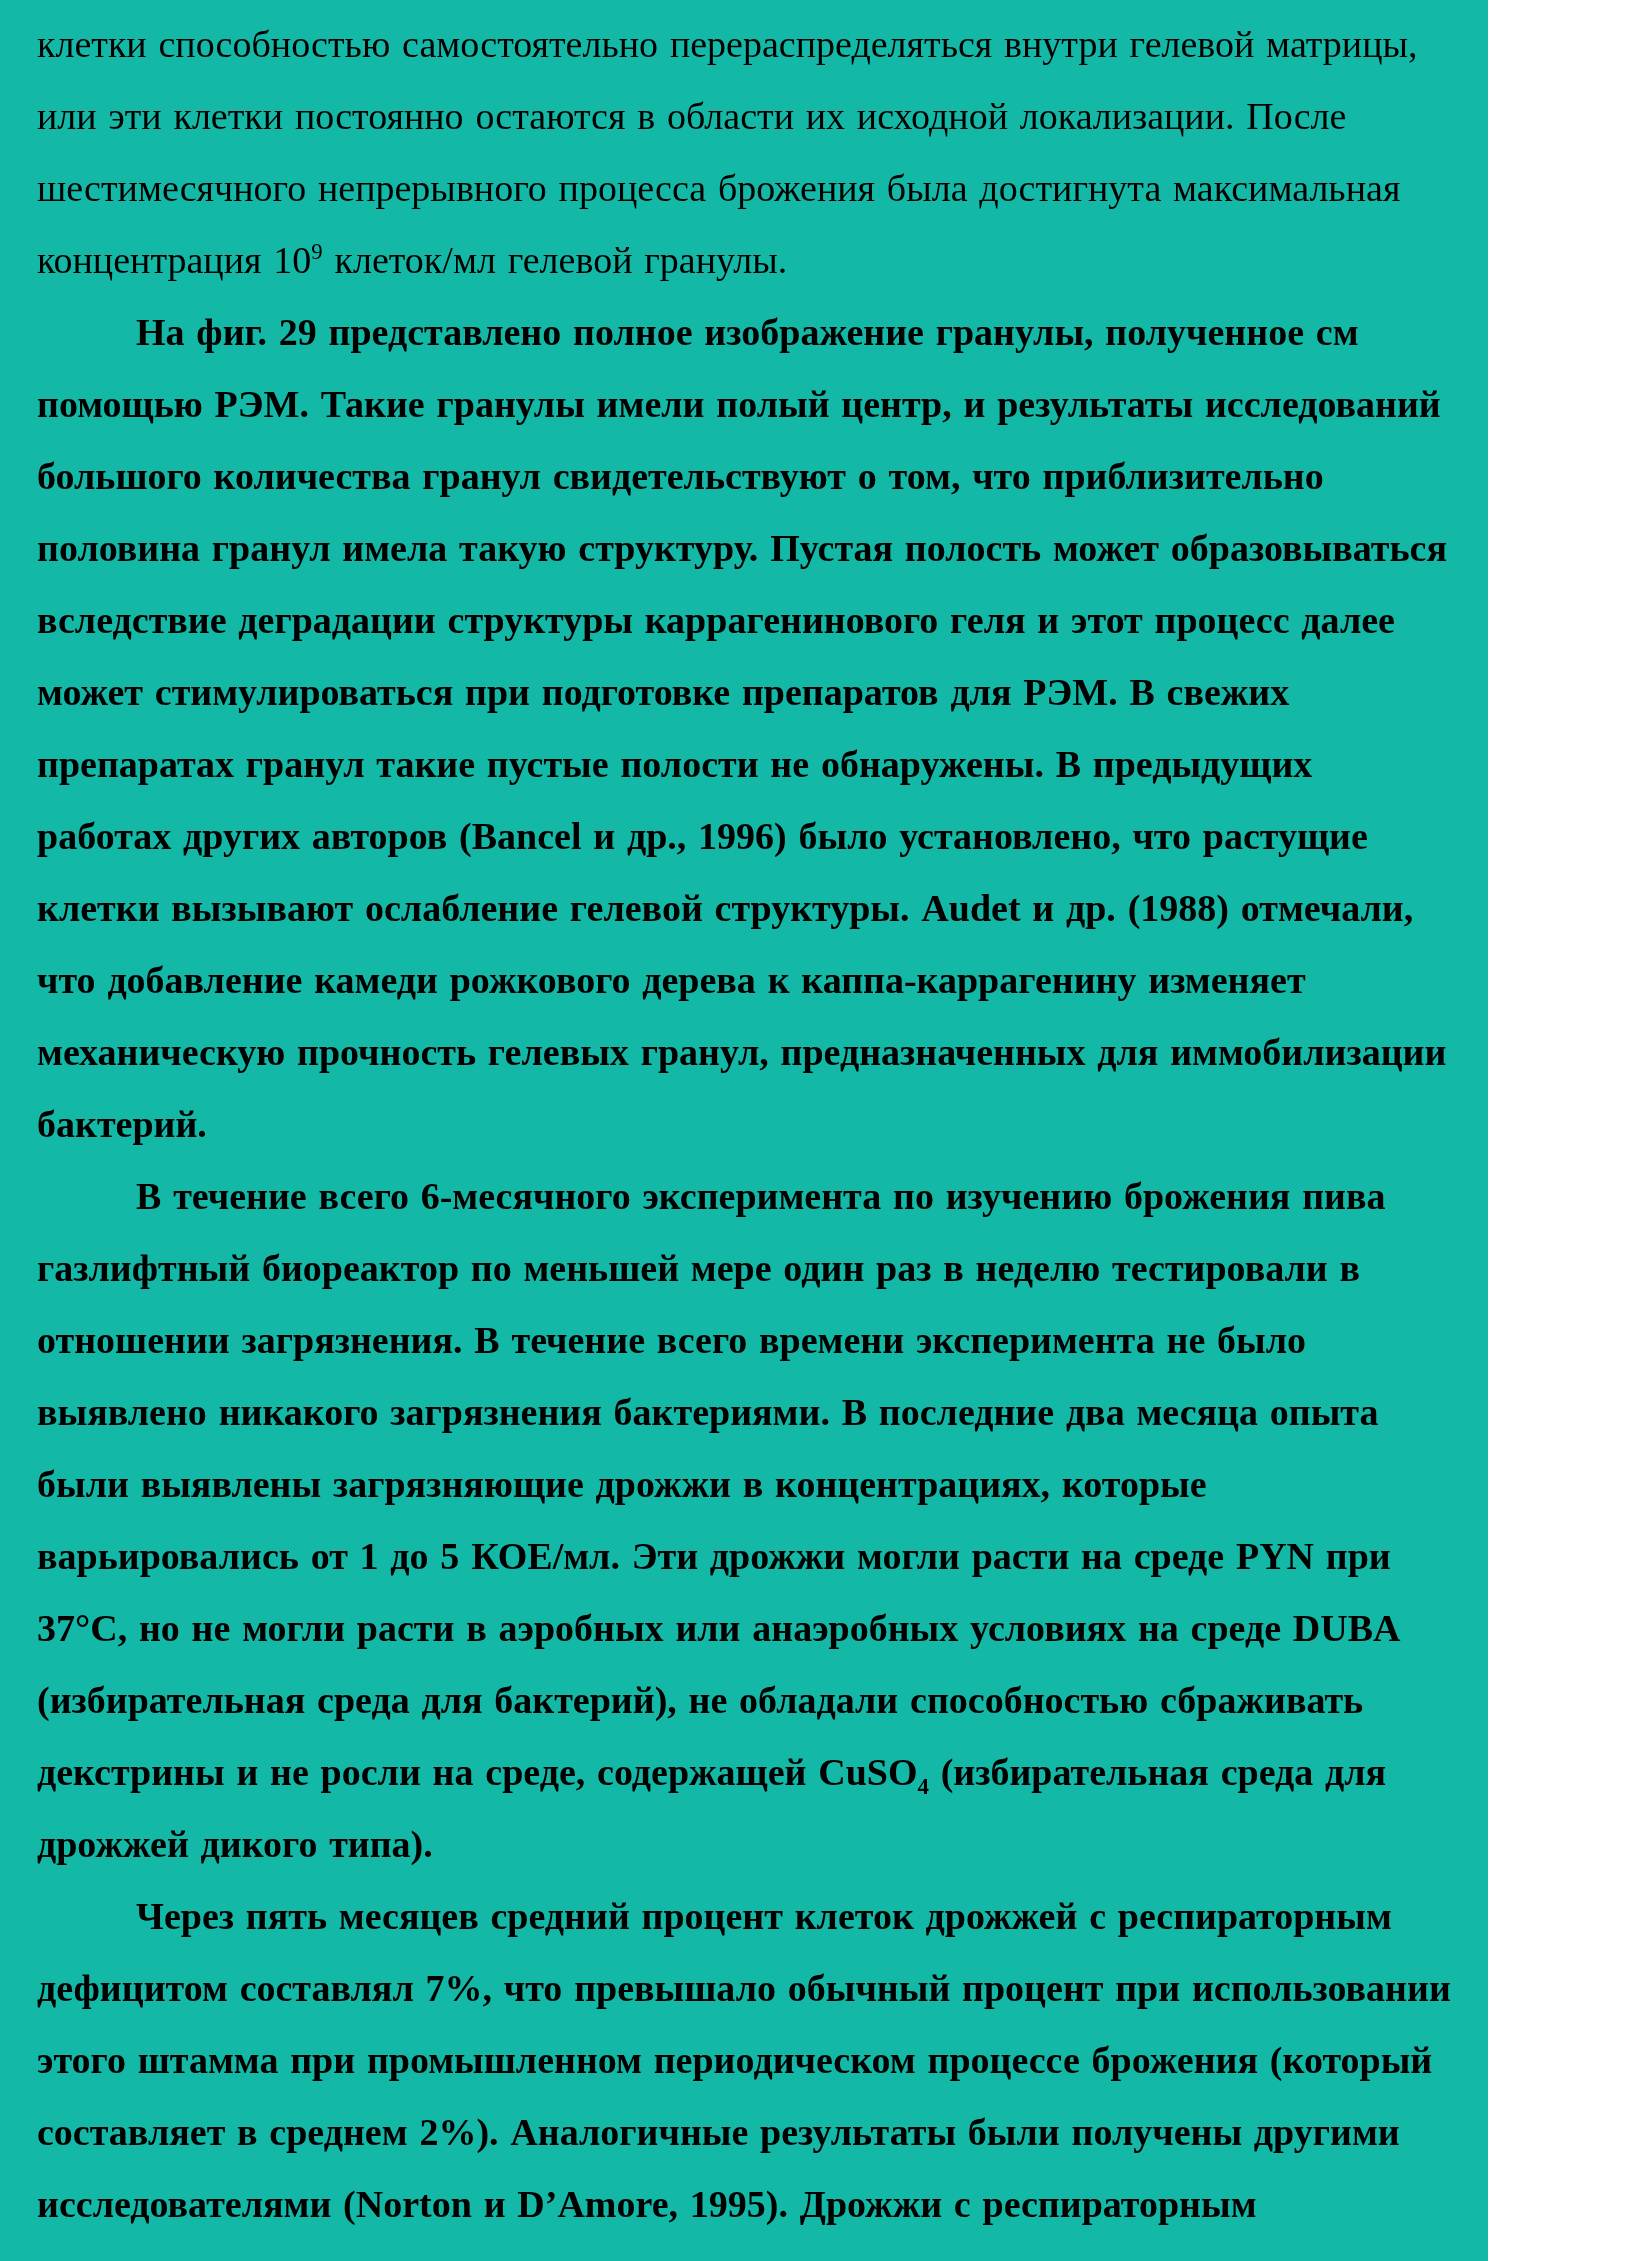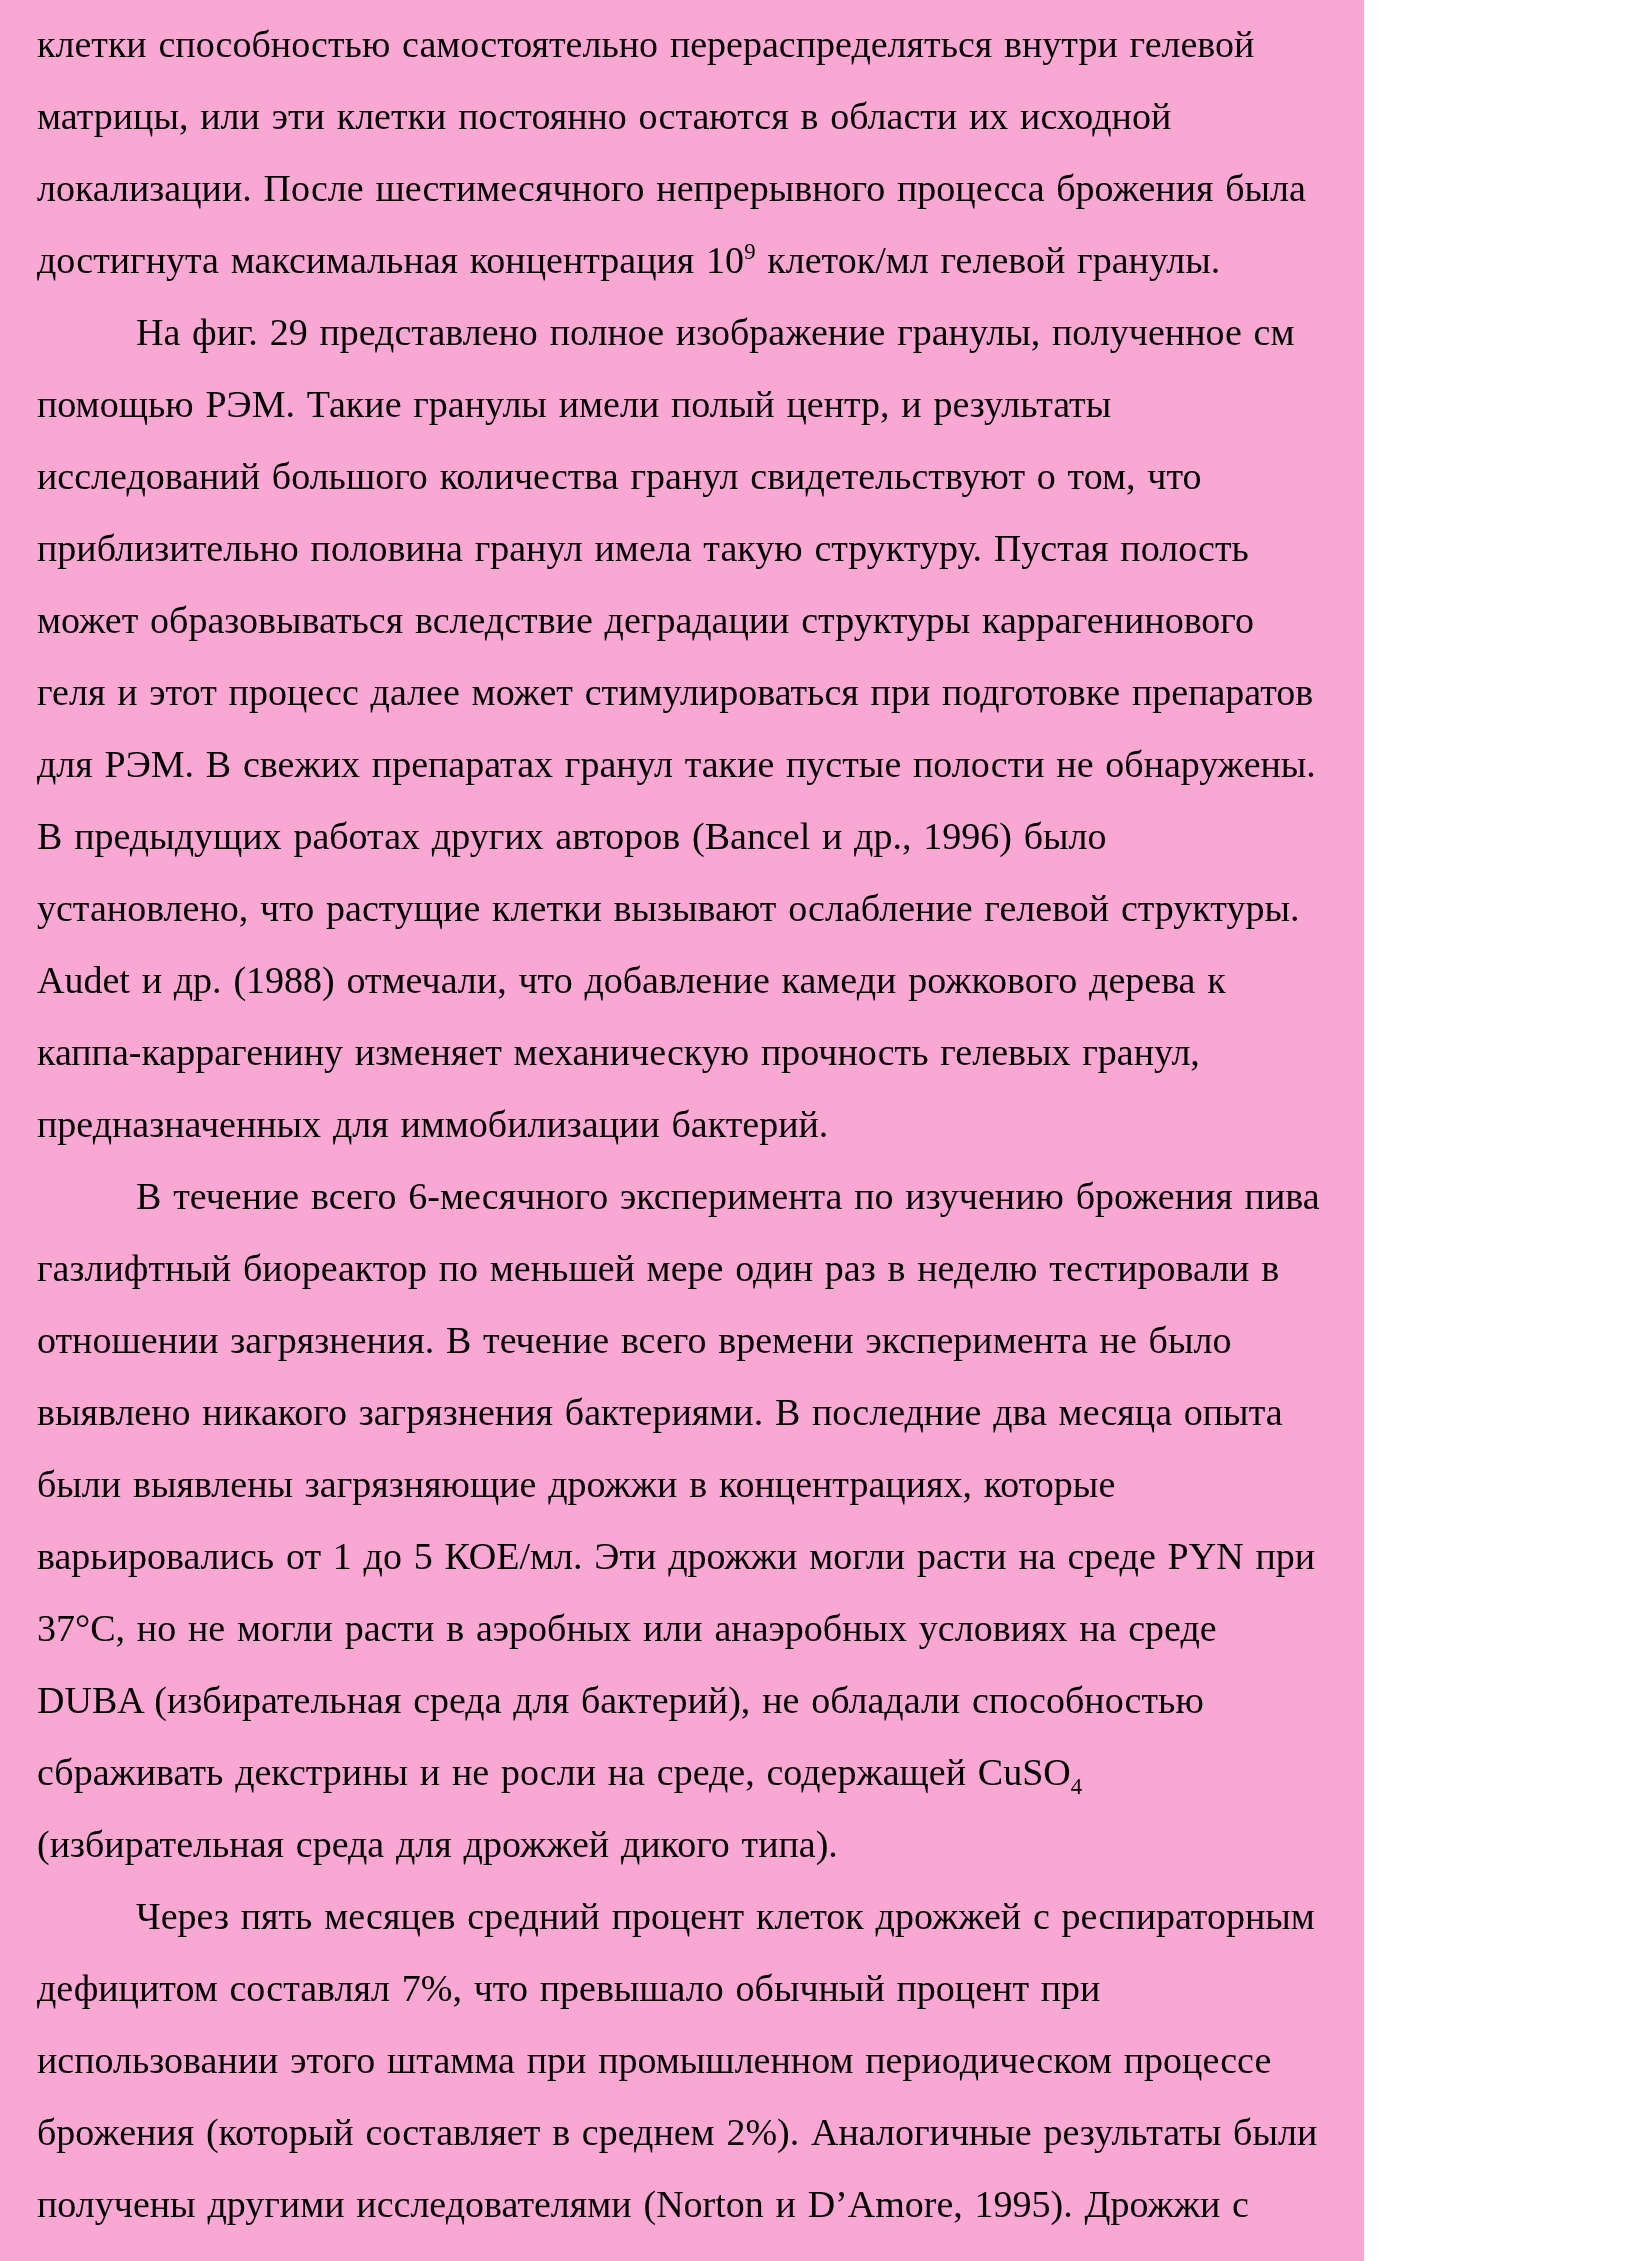--- a/index.html
+++ b/index.html
@@ -2,38 +2,39 @@
 <html style="font-size:13.5px"><head>
 <meta charset="utf-8">
 <style>
   html, body {
     margin: 0;
     padding: 0;
     background: #ffffff;
   }
   .page {
     position: relative;
-    width: 1364px;
+    width: 1488px;
     height: 2261px;
     box-sizing: border-box;
-    background: #f9a8d4;
+    background: #14b8a6;
     color: #000000;
     padding: 8.4px 35px 0 37px;
     overflow: hidden;
     font-family: "Liberation Serif", "DejaVu Serif", serif;
     font-size: 38px;
     line-height: 72px;
     word-spacing: 0.06em;
   }
   p.para {
     margin: 0;
     text-align: left;
   }
   p.para.indent {
     text-indent: 99px;
+    font-weight: bold;
   }
   sup.exp {
     font-size: 0.6em;
     line-height: 0;
     vertical-align: super;
   }
   sub.idx {
     font-size: 0.6em;
     line-height: 0;
     vertical-align: sub;

